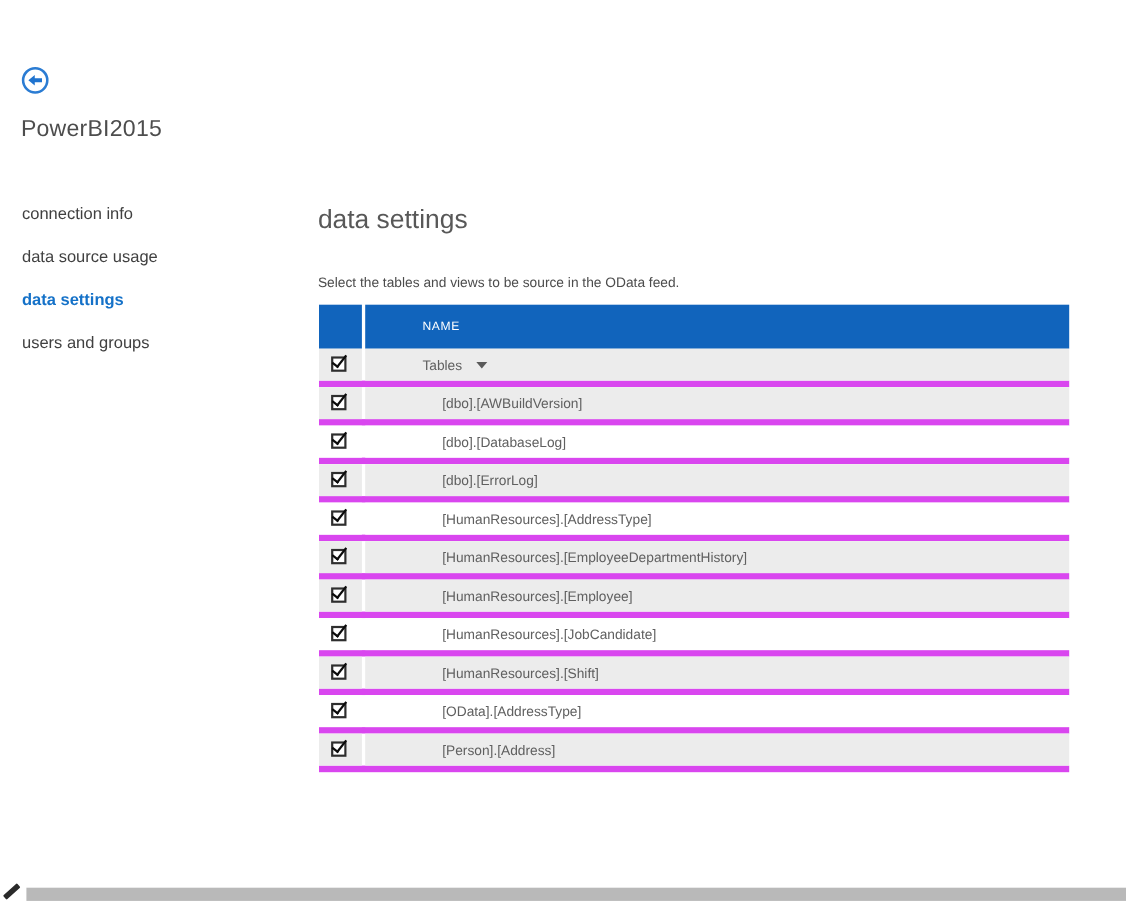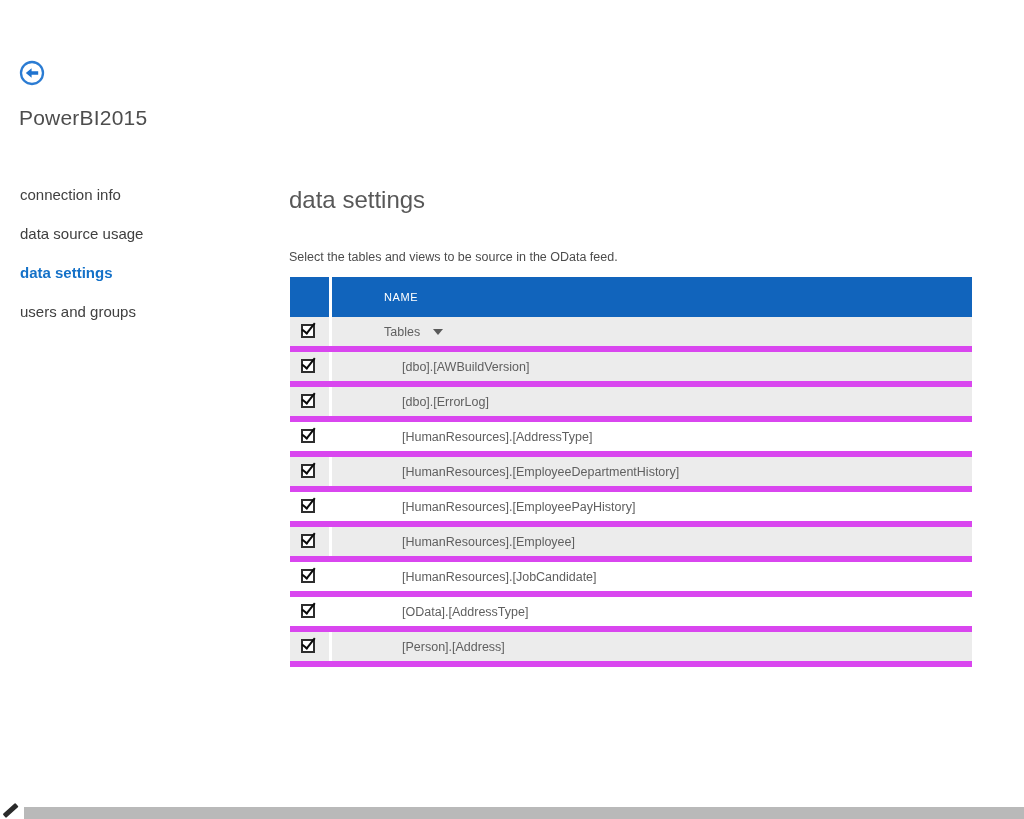--- a/index.html
+++ b/index.html
@@ -137,20 +137,26 @@
       </div>
     </div>
 
   <div class="tbl-row data-row row gray">
     <div class="cell-cb">
       <div class="cb row-cb checked"></div>
     </div>
     <div class="cell-name row-label">[dbo].[AWBuildVersion]</div>
   </div>
 
+  <div class="tbl-row data-row row white">
+    <div class="cell-cb">
+      <div class="cb row-cb checked"></div>
+    </div>
+    <div class="cell-name row-label">[dbo].[DatabaseLog]</div>
+  </div>
 
   <div class="tbl-row data-row row gray">
     <div class="cell-cb">
       <div class="cb row-cb checked"></div>
     </div>
     <div class="cell-name row-label">[dbo].[ErrorLog]</div>
   </div>
 
   <div class="tbl-row data-row row white">
     <div class="cell-cb">
@@ -159,41 +165,41 @@
     <div class="cell-name row-label">[HumanResources].[AddressType]</div>
   </div>
 
   <div class="tbl-row data-row row gray">
     <div class="cell-cb">
       <div class="cb row-cb checked"></div>
     </div>
     <div class="cell-name row-label">[HumanResources].[EmployeeDepartmentHistory]</div>
   </div>
 
-  <div class="tbl-row data-row row white">
-    <div class="cell-cb">
-      <div class="cb row-cb checked"></div>
-    </div>
-    <div class="cell-name row-label">[HumanResources].[EmployeePayHistory]</div>
-  </div>
 
   <div class="tbl-row data-row row gray">
     <div class="cell-cb">
       <div class="cb row-cb checked"></div>
     </div>
     <div class="cell-name row-label">[HumanResources].[Employee]</div>
   </div>
 
   <div class="tbl-row data-row row white">
     <div class="cell-cb">
       <div class="cb row-cb checked"></div>
     </div>
     <div class="cell-name row-label">[HumanResources].[JobCandidate]</div>
   </div>
 
+  <div class="tbl-row data-row row gray">
+    <div class="cell-cb">
+      <div class="cb row-cb checked"></div>
+    </div>
+    <div class="cell-name row-label">[HumanResources].[Shift]</div>
+  </div>
 
   <div class="tbl-row data-row row white">
     <div class="cell-cb">
       <div class="cb row-cb checked"></div>
     </div>
     <div class="cell-name row-label">[OData].[AddressType]</div>
   </div>
 
   <div class="tbl-row data-row row gray">
     <div class="cell-cb">

